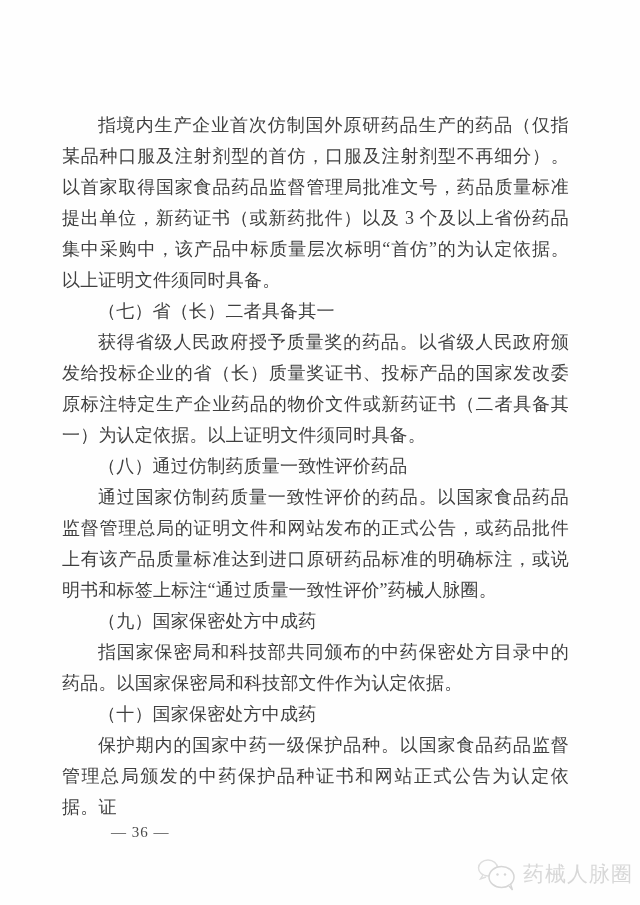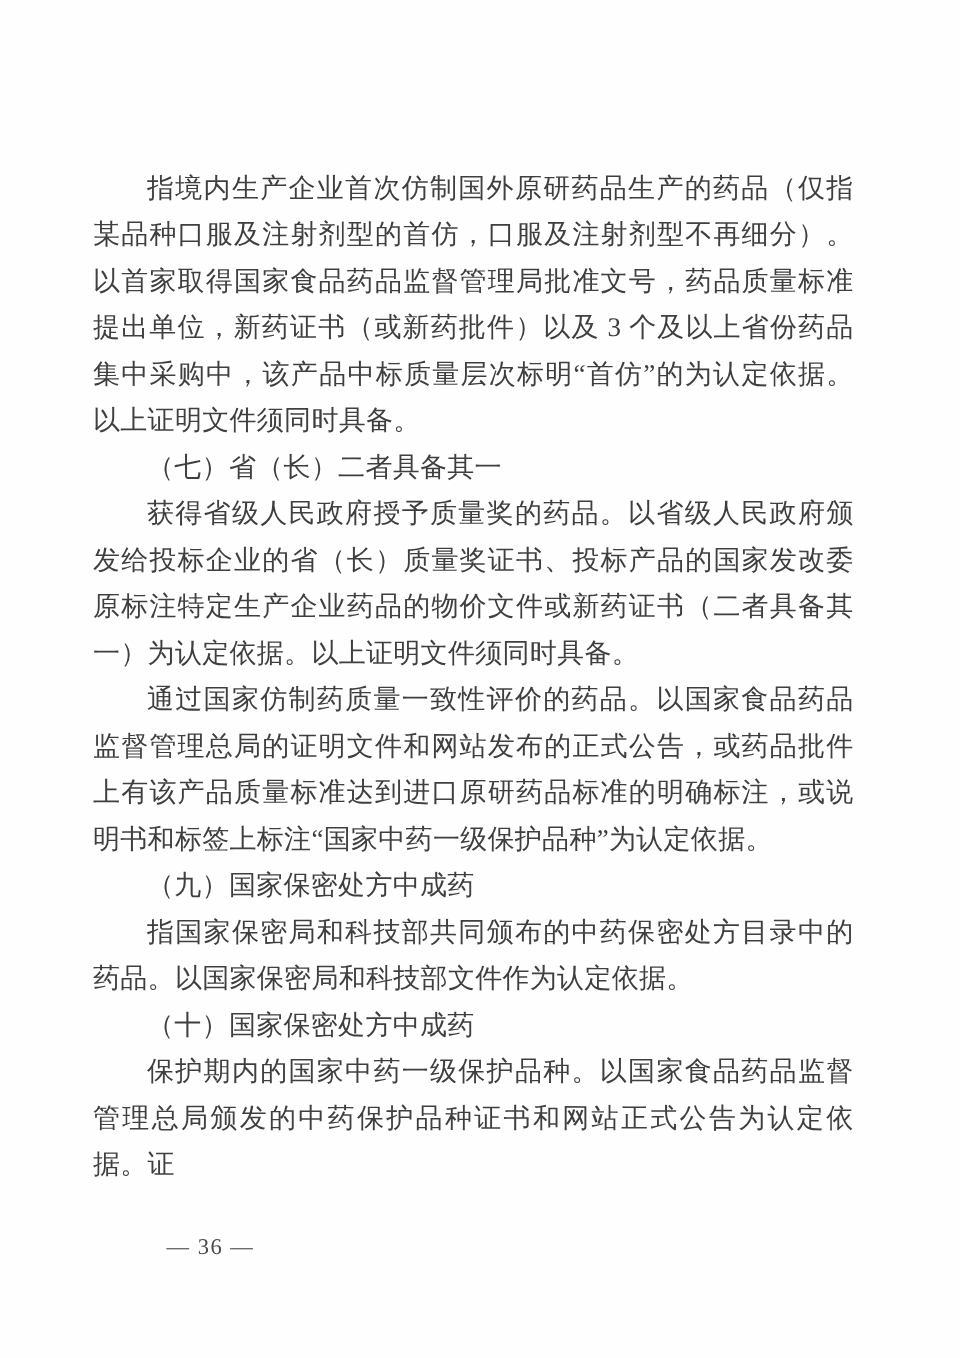--- a/index.html
+++ b/index.html
@@ -61,23 +61,37 @@
 </style>
 </head>
 <body>
 
 <div class="page">
 
   <div class="doc-text">
     <p>指境内生产企业首次仿制国外原研药品生产的药品（仅指某品种口服及注射剂型的首仿，口服及注射剂型不再细分）。以首家取得国家食品药品监督管理局批准文号，药品质量标准提出单位，新药证书（或新药批件）以及 3 个及以上省份药品集中采购中，该产品中标质量层次标明“首仿”的为认定依据。以上证明文件须同时具备。</p>
     <p class="heading">（七）省（长）二者具备其一</p>
     <p>获得省级人民政府授予质量奖的药品。以省级人民政府颁发给投标企业的省（长）质量奖证书、投标产品的国家发改委原标注特定生产企业药品的物价文件或新药证书（二者具备其一）为认定依据。以上证明文件须同时具备。</p>
-    <p>通过国家仿制药质量一致性评价的药品。以国家食品药品监督管理总局的证明文件和网站发布的正式公告，或药品批件上有该产品质量标准达到进口原研药品标准的明确标注，或说明书和标签上标注“国家中药一级保护品种”为认定依据。</p>
+    <p class="heading">（八）通过仿制药质量一致性评价药品</p>
+    <p>通过国家仿制药质量一致性评价的药品。以国家食品药品监督管理总局的证明文件和网站发布的正式公告，或药品批件上有该产品质量标准达到进口原研药品标准的明确标注，或说明书和标签上标注“通过质量一致性评价”药械人脉圈。</p>
     <p class="heading">（九）国家保密处方中成药</p>
     <p>指国家保密局和科技部共同颁布的中药保密处方目录中的药品。以国家保密局和科技部文件作为认定依据。</p>
     <p class="heading">（十）国家保密处方中成药</p>
     <p>保护期内的国家中药一级保护品种。以国家食品药品监督管理总局颁发的中药保护品种证书和网站正式公告为认定依据。证</p>
   </div>
 
   <div class="page-number">— 36 —</div>
 
+  <div class="watermark">
+    <span>
+      <svg class="wm-icon" viewBox="0 0 42 36" fill="none" xmlns="http://www.w3.org/2000/svg">
+        <ellipse cx="12" cy="12" rx="9.5" ry="8" stroke="#dedede" stroke-width="1.4"></ellipse>
+        <path d="M7 19 L4.5 23 L10 21" stroke="#dedede" stroke-width="1.4" fill="#fefefe"></path>
+        <ellipse cx="25.5" cy="21" rx="12.5" ry="10.5" fill="#fefefe" stroke="#d6d6d6" stroke-width="1.5"></ellipse>
+        <path d="M33 30 L36.5 34 L34.5 28" stroke="#d6d6d6" stroke-width="1.4" fill="#fefefe"></path>
+        <circle cx="21.5" cy="18.5" r="1.2" fill="#d6d6d6"></circle>
+        <circle cx="29" cy="18.5" r="1.2" fill="#d6d6d6"></circle>
+      </svg>
+    </span>
+    <span class="wm-label">药械人脉圈</span>
+  </div>
 
 </div>
 
 </body></html>

